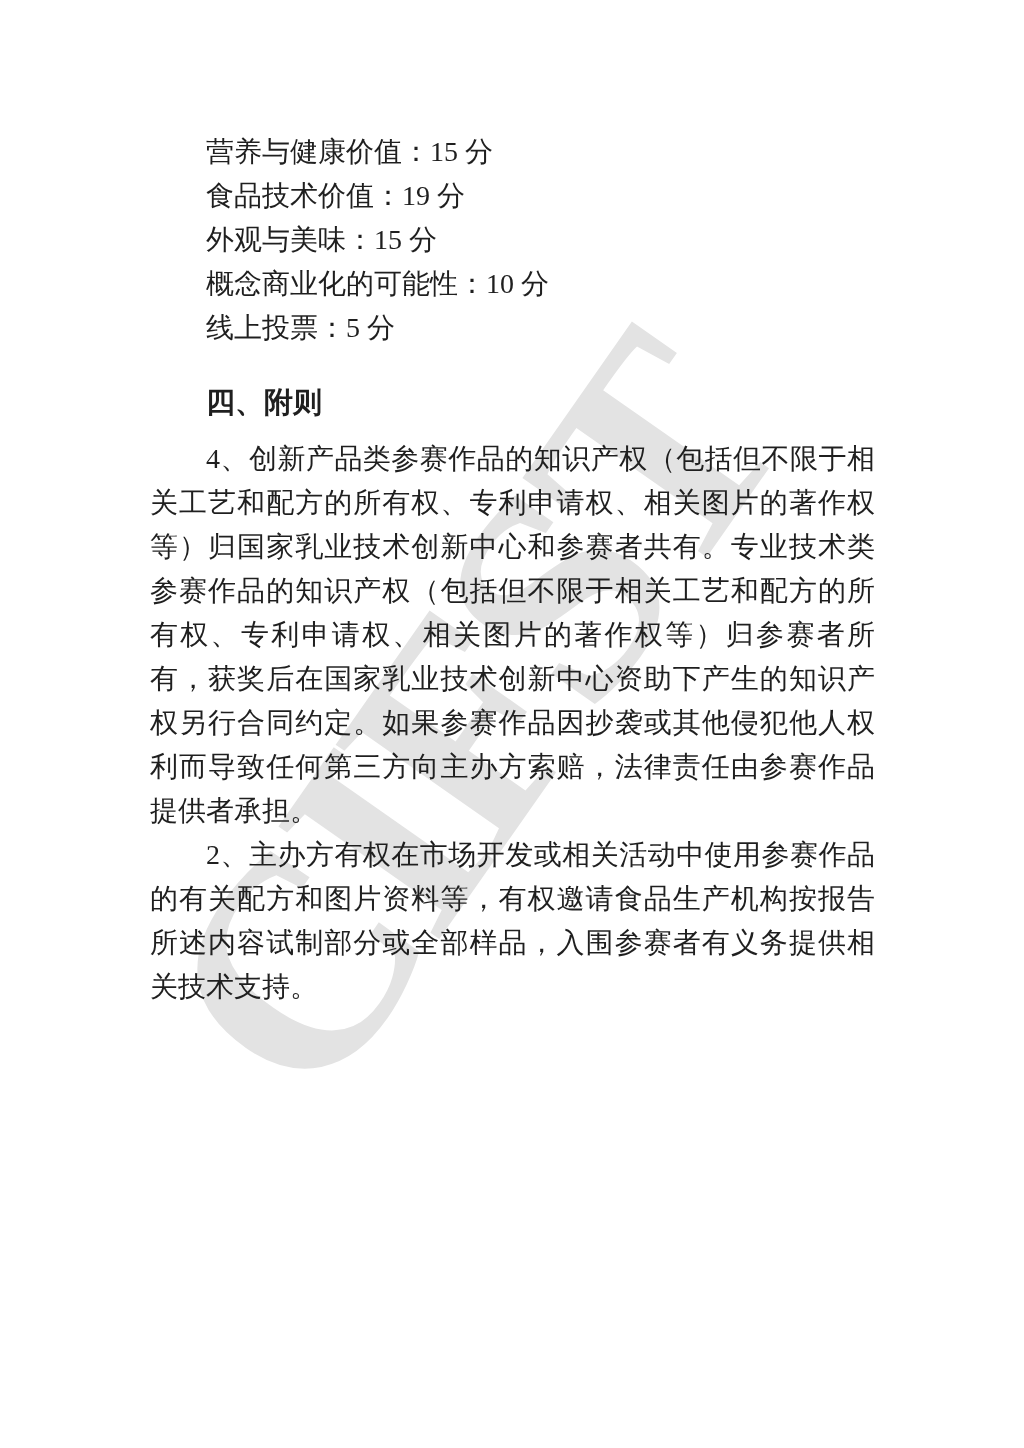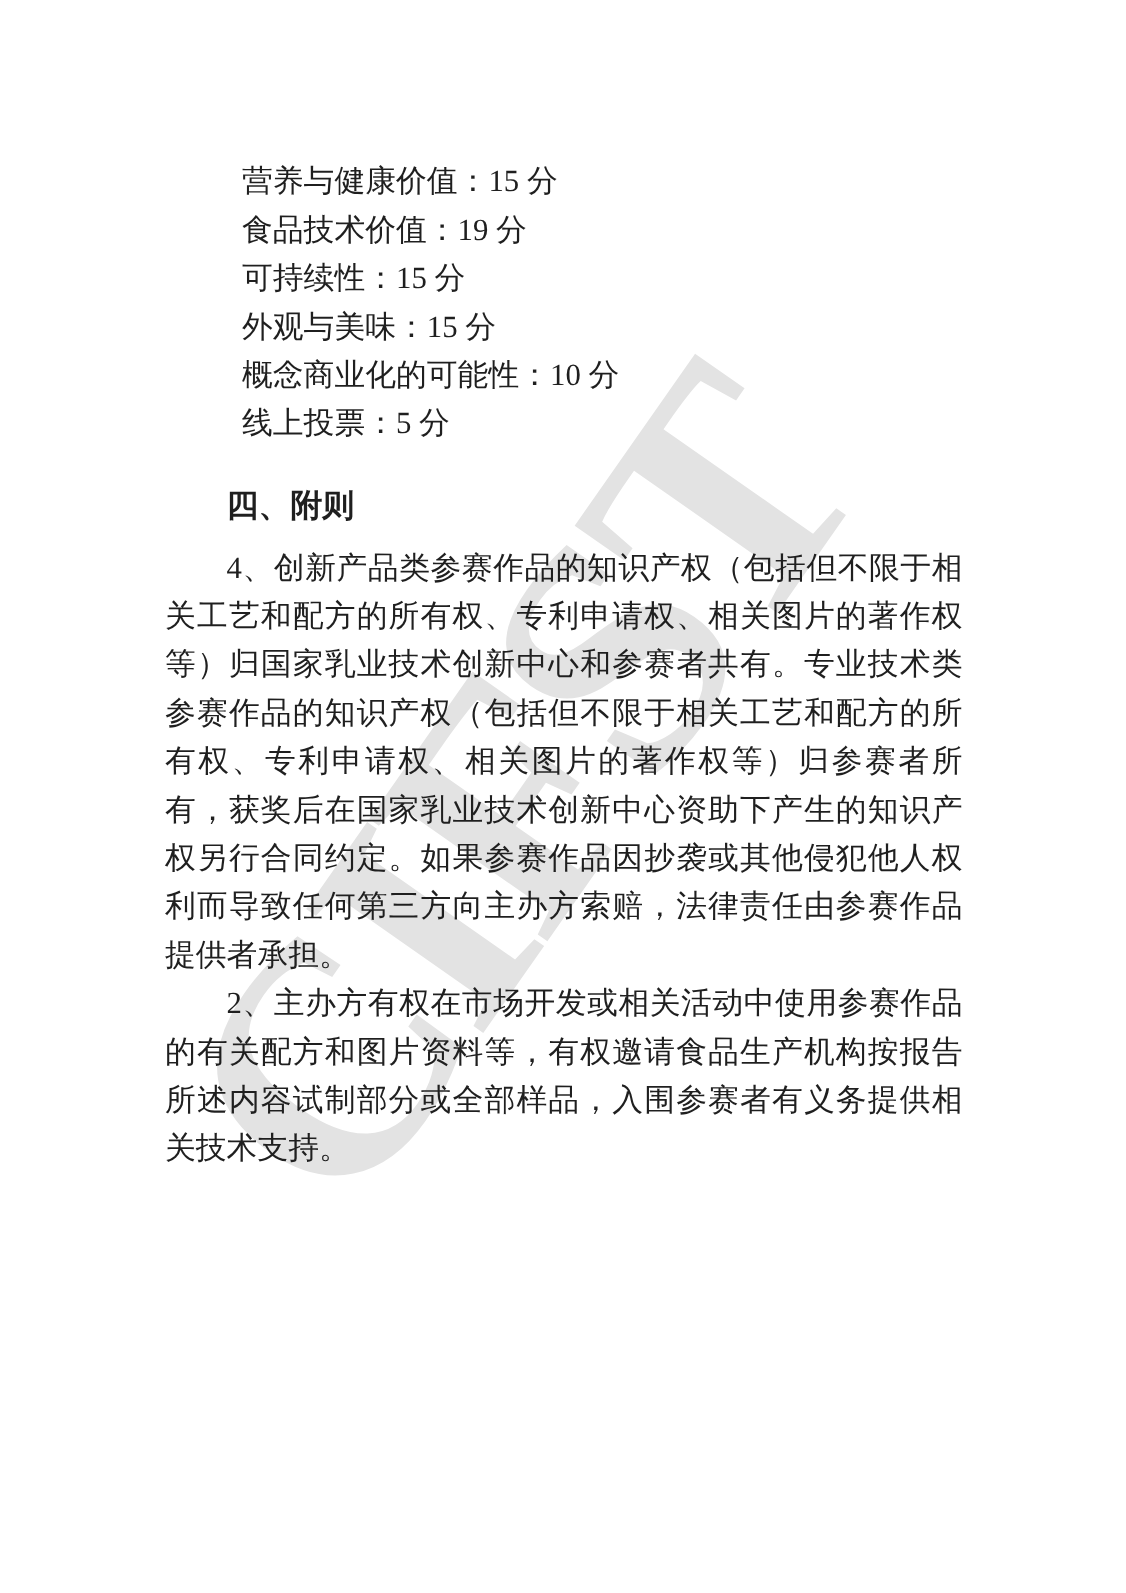--- a/index.html
+++ b/index.html
@@ -32,21 +32,21 @@
   }
   .content {
     position: absolute;
     left: 150px;
     top: 130px;
     width: 725px;
     z-index: 1;
     font-size: 28px;
     line-height: 44px;
   }
-  .score-list { margin: 14px; }
+  .score-list { margin: 0; }
   .score-line {
     padding-left: 56px; 
     white-space: nowrap;
   }
   .section-heading {
     margin-top: 30px;
     padding-left: 56px;
     font-weight: bold;
     font-size: 29px;
     line-height: 44px;
@@ -64,21 +64,20 @@
 
 <div class="page" style="background: rgb(255, 255, 255); color: rgb(31, 31, 31);">
 
   <div class="watermark" style="color: rgb(227, 227, 227);">CIFST</div>
 
   <div class="content">
 
     <div class="score-list">
         <div class="score-line">营养与健康价值：15 分</div>
         <div class="score-line">食品技术价值：19 分</div>
-        <div class="score-line">可持续性：15 分</div>
         <div class="score-line">外观与美味：15 分</div>
         <div class="score-line">概念商业化的可能性：10 分</div>
         <div class="score-line">线上投票：5 分</div>
       </div>
 
     <div class="section-heading">四、附则</div>
 
     <div class="paragraphs">
         <div class="body-paragraph">4、创新产品类参赛作品的知识产权（包括但不限于相关工艺和配方的所有权、专利申请权、相关图片的著作权等）归国家乳业技术创新中心和参赛者共有。专业技术类参赛作品的知识产权（包括但不限于相关工艺和配方的所有权、专利申请权、相关图片的著作权等）归参赛者所有，获奖后在国家乳业技术创新中心资助下产生的知识产权另行合同约定。如果参赛作品因抄袭或其他侵犯他人权利而导致任何第三方向主办方索赔，法律责任由参赛作品提供者承担。</div>
         <div class="body-paragraph">2、主办方有权在市场开发或相关活动中使用参赛作品的有关配方和图片资料等，有权邀请食品生产机构按报告所述内容试制部分或全部样品，入围参赛者有义务提供相关技术支持。</div>

